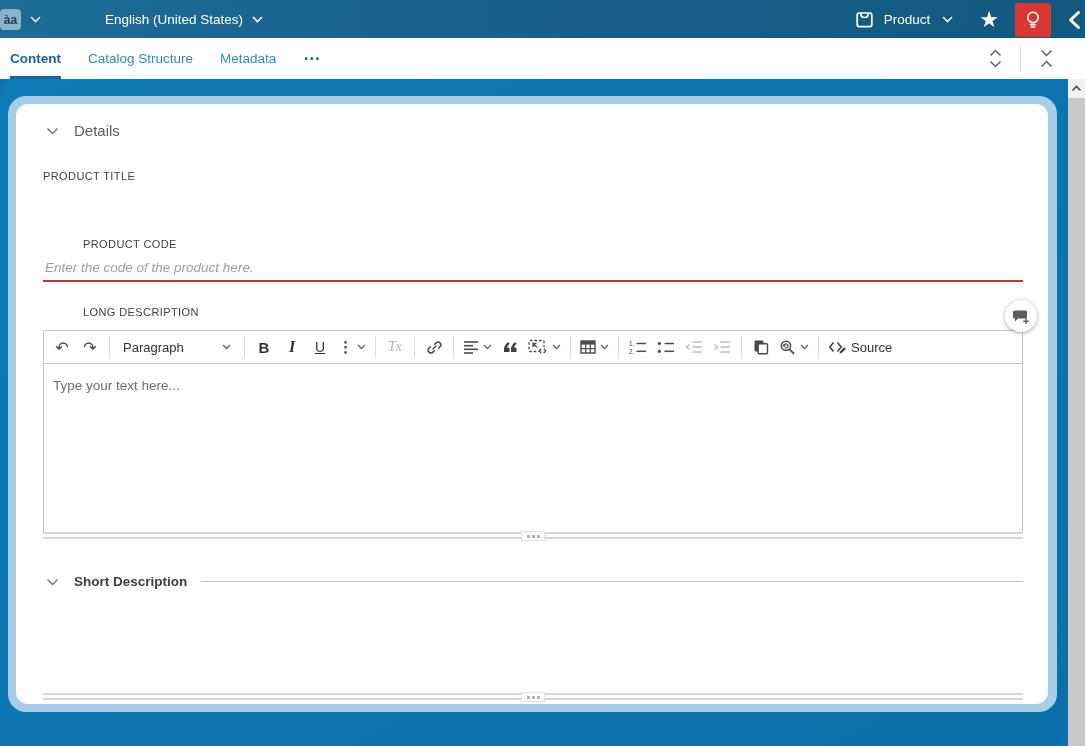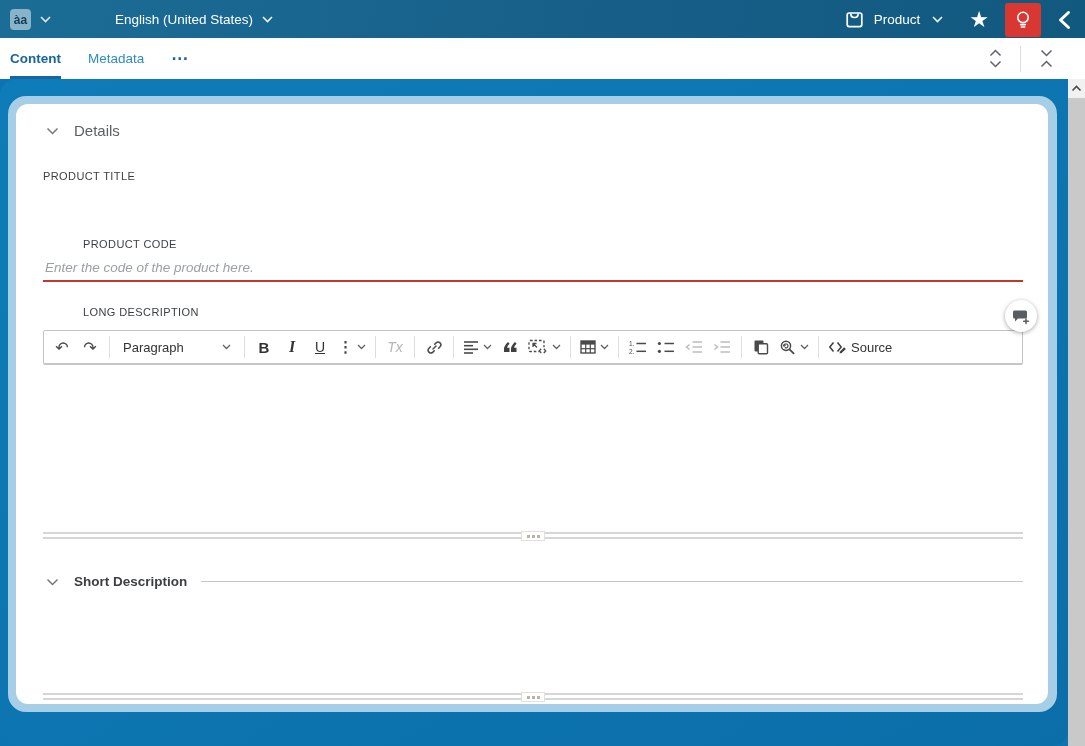--- a/index.html
+++ b/index.html
@@ -2,21 +2,21 @@
 <html><head>
 <meta charset="utf-8">
 <style>
   * { margin:0; padding:0; box-sizing:border-box; }
   body { width:1085px; height:746px; overflow:hidden; font-family:"Liberation Sans",sans-serif; }
   .screen { position:relative; width:1085px; height:746px; background:#0c74b0; overflow:hidden; }
 
   
   .topbar { position:absolute; left:0; top:0; width:1085px; height:39px;
     background:linear-gradient(100deg,#1b6d96 0%,#175f89 55%,#12597f 100%);
-    display:flex; align-items:center; padding:0 10px; }
+    display:flex; align-items:center; padding:0 0; }
   .lang-badge { width:21px; height:21px; border-radius:4px; background:rgba(255,255,255,.48);
     color:#123f5c; font-size:12px; font-weight:bold; display:flex; align-items:center; justify-content:center; cursor:pointer; }
   .chev-w { margin-left:9px; display:inline-flex; }
   .lang-label { margin-left:64px; color:#fff; font-size:13.5px; cursor:pointer; }
   .tb-right { margin-left:auto; display:flex; align-items:center; }
   .entity-label { color:#fff; font-size:13.5px; margin-left:9px; }
   .star { color:#fff; font-size:22px; margin-left:26px; line-height:1; cursor:pointer; }
   .hl-btn { width:36px; height:34px; background:#d93732; border:none; border-radius:3px;
     margin-left:16px; display:flex; align-items:center; justify-content:center; cursor:pointer; }
   .back-chev { margin-left:16px; margin-right:4px; display:inline-flex; cursor:pointer; }
@@ -134,20 +134,21 @@
       <span class="back-chev">
         <svg width="14" height="20" viewBox="0 0 14 20">
             <polyline points="11.5,2.5 3.5,10 11.5,17.5" fill="none" stroke="#fff" stroke-width="3" stroke-linecap="round" stroke-linejoin="round"></polyline>
           </svg>
       </span>
     </div>
   </header>
 
   <nav class="tabbar">
     <span class="tab active">Content</span>
+    <span class="tab">Catalog Structure</span>
     <span class="tab">Metadata</span>
     <span class="tab-more">⋯</span>
 
     <div class="tabbar-icons">
       <button class="pane-btn">
         <svg width="13" height="8" viewBox="0 0 13 8">
             <polyline points="1.5,6.5 6.5,1.5 11.5,6.5" fill="none" stroke="#5f6368" stroke-width="1.5"></polyline>
           </svg>
         <svg width="13" height="8" viewBox="0 0 13 8">
             <polyline points="1.5,1.5 6.5,6.5 11.5,1.5" fill="none" stroke="#5f6368" stroke-width="1.5"></polyline>
@@ -223,21 +224,21 @@
             </button>
           <button class="tb-btn">
             <span class="glyph-dots">⋮</span>
             <svg width="9" height="6" viewBox="0 0 9 6">
                 <polyline points="1,1 4.5,4.5 8,1" fill="none" stroke="#5f6368" stroke-width="1.3"></polyline>
               </svg>
           </button>
           <span class="tb-sep"></span>
 
           <button class="tb-btn">
-              <span class="glyph-dis" style="font-style:italic; font-family:Liberation Sans, sans-serif;text-align:center;">Tx</span>
+              <span class="glyph-dis" style="font-style:italic; font-family:Liberation Serif, serif;text-align:center;">Tx</span>
             </button>
           <span class="tb-sep"></span>
 
           <button class="tb-btn">
             <svg width="17" height="17" viewBox="0 0 17 17" fill="none" stroke="#4a4a4a" stroke-width="1.5" stroke-linecap="round">
               <path d="M7 10 L10 7"></path>
               <path d="M8.7 5.3 l1.4-1.4 a2.75 2.75 0 0 1 3.9 3.9 L12.6 9.2"></path>
               <path d="M8.3 11.7 l-1.4 1.4 a2.75 2.75 0 0 1 -3.9-3.9 L4.4 7.8"></path>
             </svg>
           </button>
@@ -343,20 +344,23 @@
           <button class="tb-btn">
             <span style="display:inline-flex;">
               <svg width="19" height="15" viewBox="0 0 19 15" fill="none" stroke="#3f3f3f" stroke-width="1.5">
                 <polyline points="5.5,2.5 1.8,7 5.5,11.5"></polyline>
                 <polyline points="9.5,2.5 13.2,7 9.5,11.5"></polyline>
                 <path d="M12 11.5 l4.2-4.2 1.6 1.6 -4.2 4.2 -2.1 0.5 z" fill="#3f3f3f" stroke="none"></path>
               </svg>
             </span>
             <span class="src-label">Source</span>
           </button>
+        </div>
+        <div class="ed-body">
+          <span class="ed-placeholder">Type your text here...</span>
         </div>
       </div>
 
       <div class="grip" style="left:27px; top:428px;">
         <span class="l1"></span>
           <span class="l2"></span>
         <span class="chip">
             <i></i>
             <i></i>
             <i></i>

